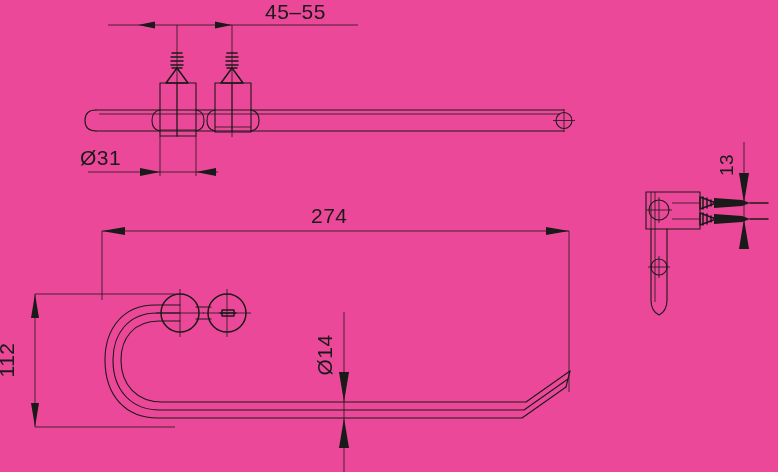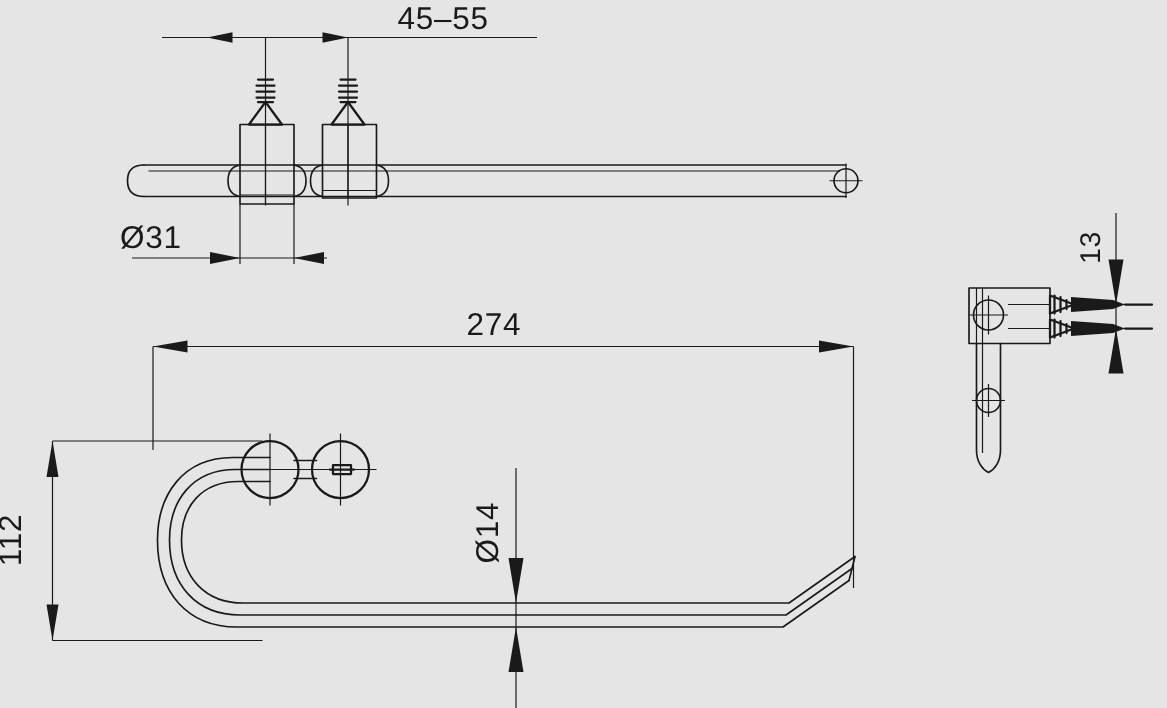--- a/index.html
+++ b/index.html
@@ -7,21 +7,21 @@
     padding: 0;
     background: #ffffff;
   }
   body {
     font-family: "Liberation Sans", sans-serif;
   }
   #drawing-root {
     position: relative;
     width: 778px;
     height: 472px;
-    background: #e5e5e5;
+    background: #ec4899;
     overflow: hidden;
   }
   #drawing-svg {
     display: block;
     width: 778px;
     height: 472px;
   }
   .dim-text {
     font-family: "Liberation Sans", sans-serif;
     font-size: 21px;

